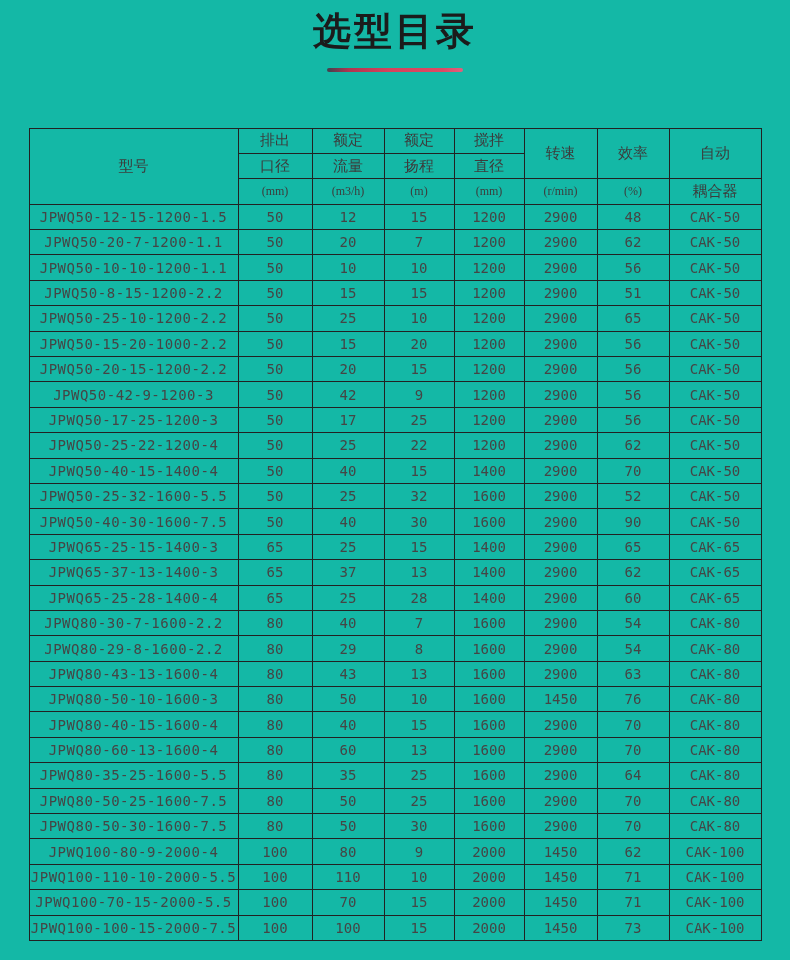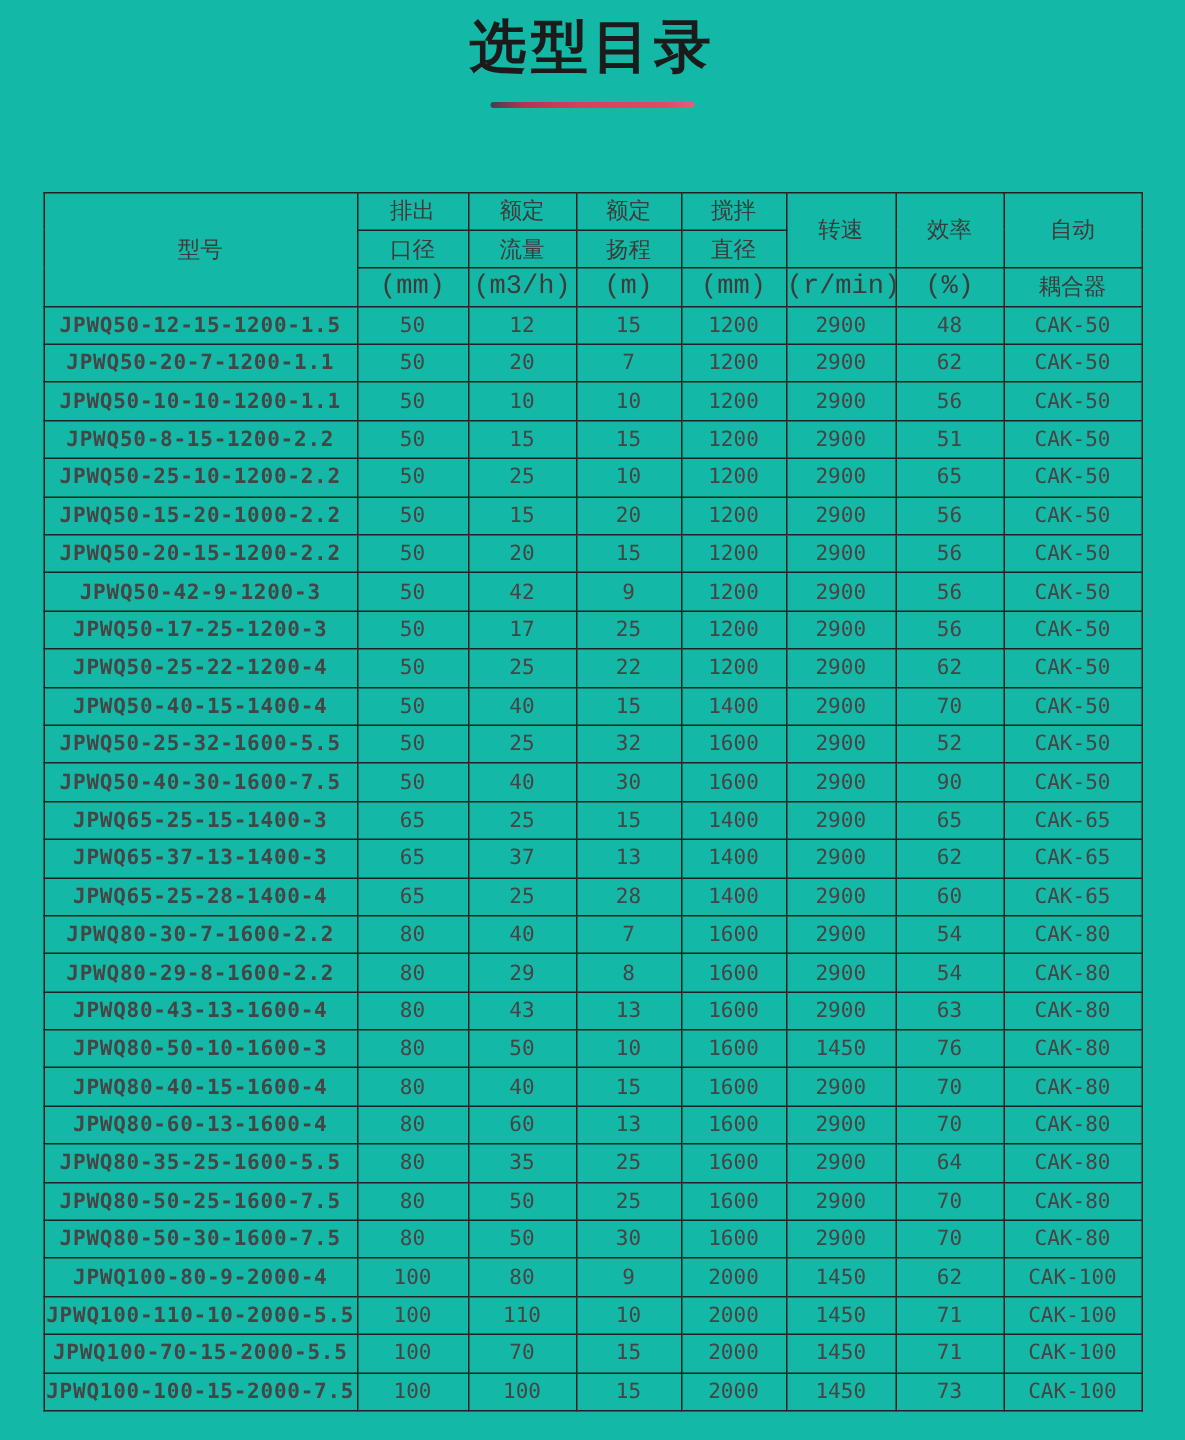--- a/index.html
+++ b/index.html
@@ -25,24 +25,24 @@
   table.spec td{
     border:1.5px solid #222222;text-align:center;vertical-align:middle;
     padding:0;height:24.4px;font-size:14px;color:#454545;
     white-space:nowrap;overflow:hidden;
   }
   table.spec thead td{
     font-family:"DejaVu Sans","Liberation Sans",sans-serif;
     font-size:15px;color:#3c3c3c;
   }
   table.spec thead td.unit{
-    font-family:Liberation Mono, monospace;
-    font-size:18px;
-  }
-  table.spec td.model{letter-spacing:0.5px;font-weight:bold;}
+    font-family:Liberation Serif, serif;
+    font-size:12px;
+  }
+  table.spec td.model{letter-spacing:0.5px;}
 </style>
 </head>
 <body>
 
 <div class="page">
 
   <div class="title-wrap">
     <h1 class="page-title">选型目录</h1>
     <div class="title-underline"></div>
   </div>

